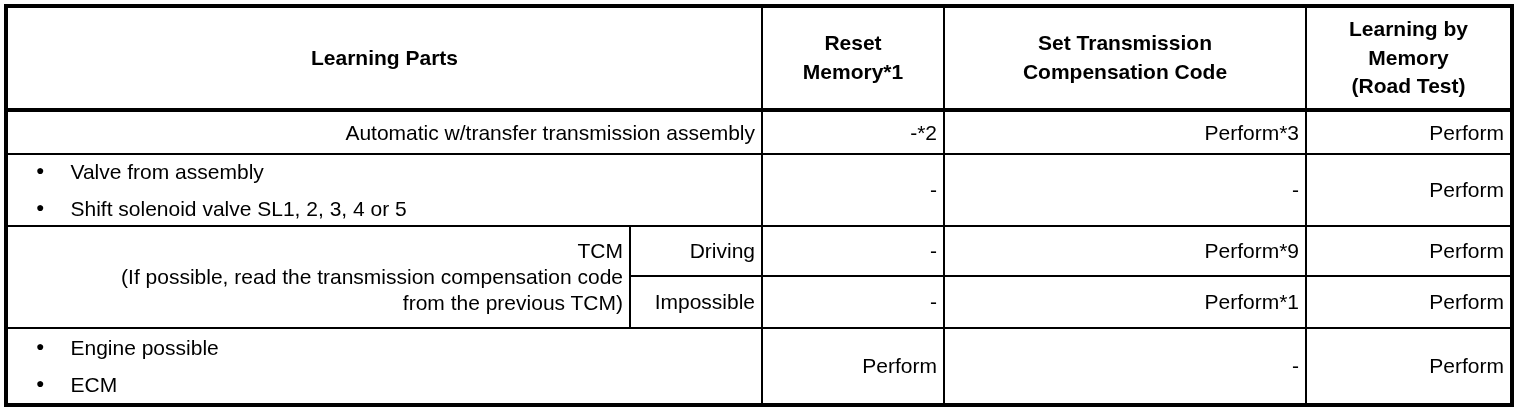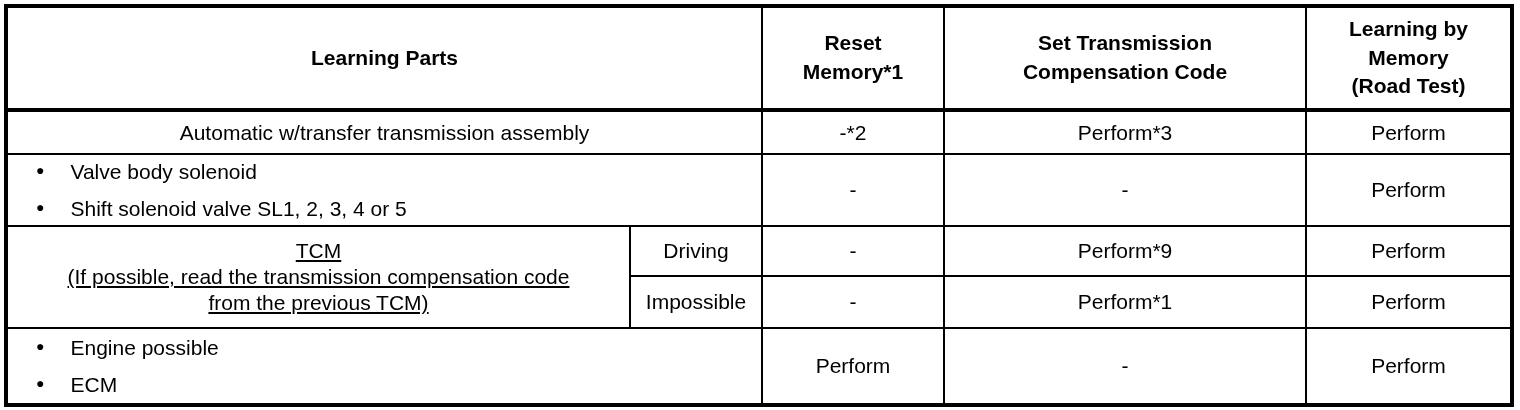--- a/index.html
+++ b/index.html
@@ -19,35 +19,34 @@
     width: 1506px;
     height: 399px;
     border: 4px solid #000;
     font-size: 21px;
   }
   .spec-table th,
   .spec-table td {
     border: 2px solid #000;
     padding: 2px 6px;
     vertical-align: middle;
-    text-align: center;
+    text-align: right;
     background: #fff;
   }
   .spec-table thead th {
     text-align: center;
     font-weight: bold;
     border-bottom: 4px solid #000;
     white-space: pre-line;
     line-height: 1.38;
     padding: 2px 4px;
   }
   .spec-table td.multiline {
     white-space: pre-line;
     line-height: 1.24;
-    text-decoration: underline;
   }
   .bullets {
     display: flex;
     flex-direction: column;
     gap: 14px;
     padding-left: 22px;
   }
   .bullet-row {
     display: flex;
     align-items: center;
@@ -88,21 +87,21 @@
       <td colspan="2">Automatic w/transfer transmission assembly</td>
       <td>-*2</td>
       <td>Perform*3</td>
       <td>Perform</td>
     </tr>
     <tr style="height:72px">
       <td colspan="2">
         <div class="bullets">
           <div class="bullet-row">
             <span class="bullet">●</span>
-            <span>Valve body solenoid</span>
+            <span>Valve from assembly</span>
           </div>
           <div class="bullet-row">
             <span class="bullet">●</span>
             <span>Shift solenoid valve SL1, 2, 3, 4 or 5</span>
           </div>
         </div>
       </td>
       <td>-</td>
       <td>-</td>
       <td>Perform</td>

